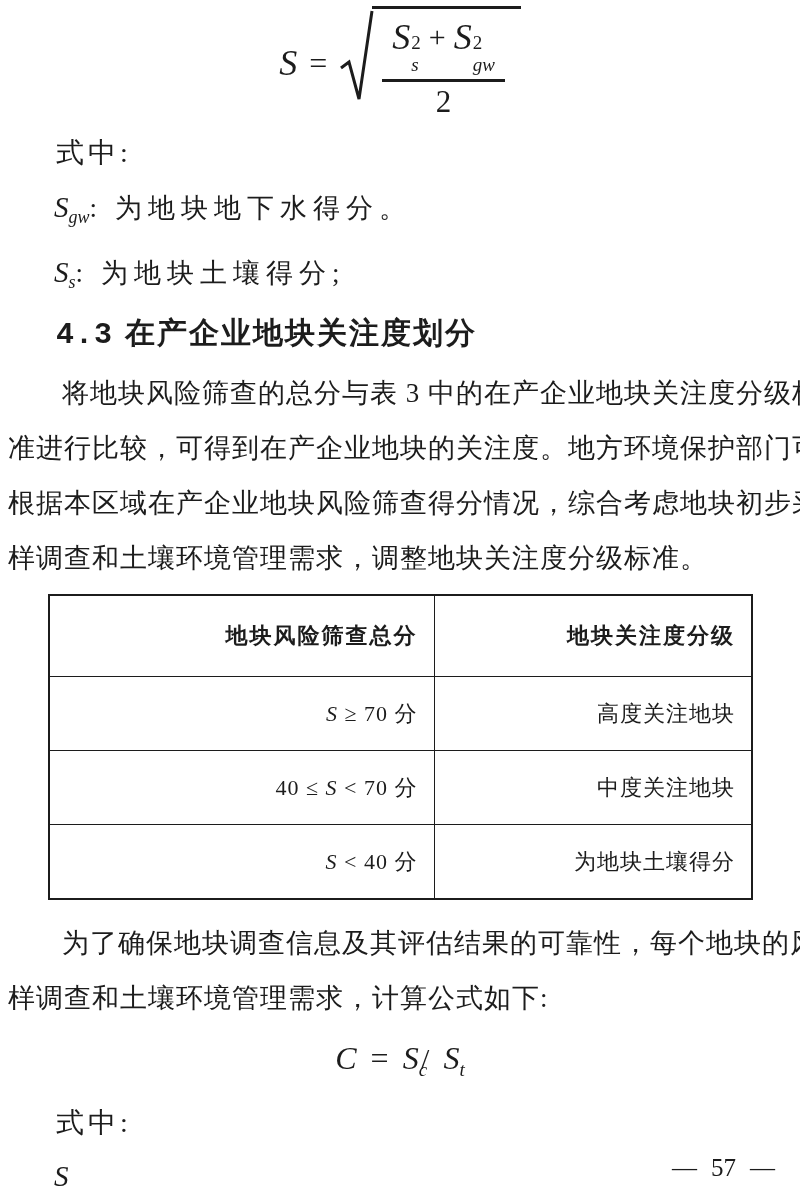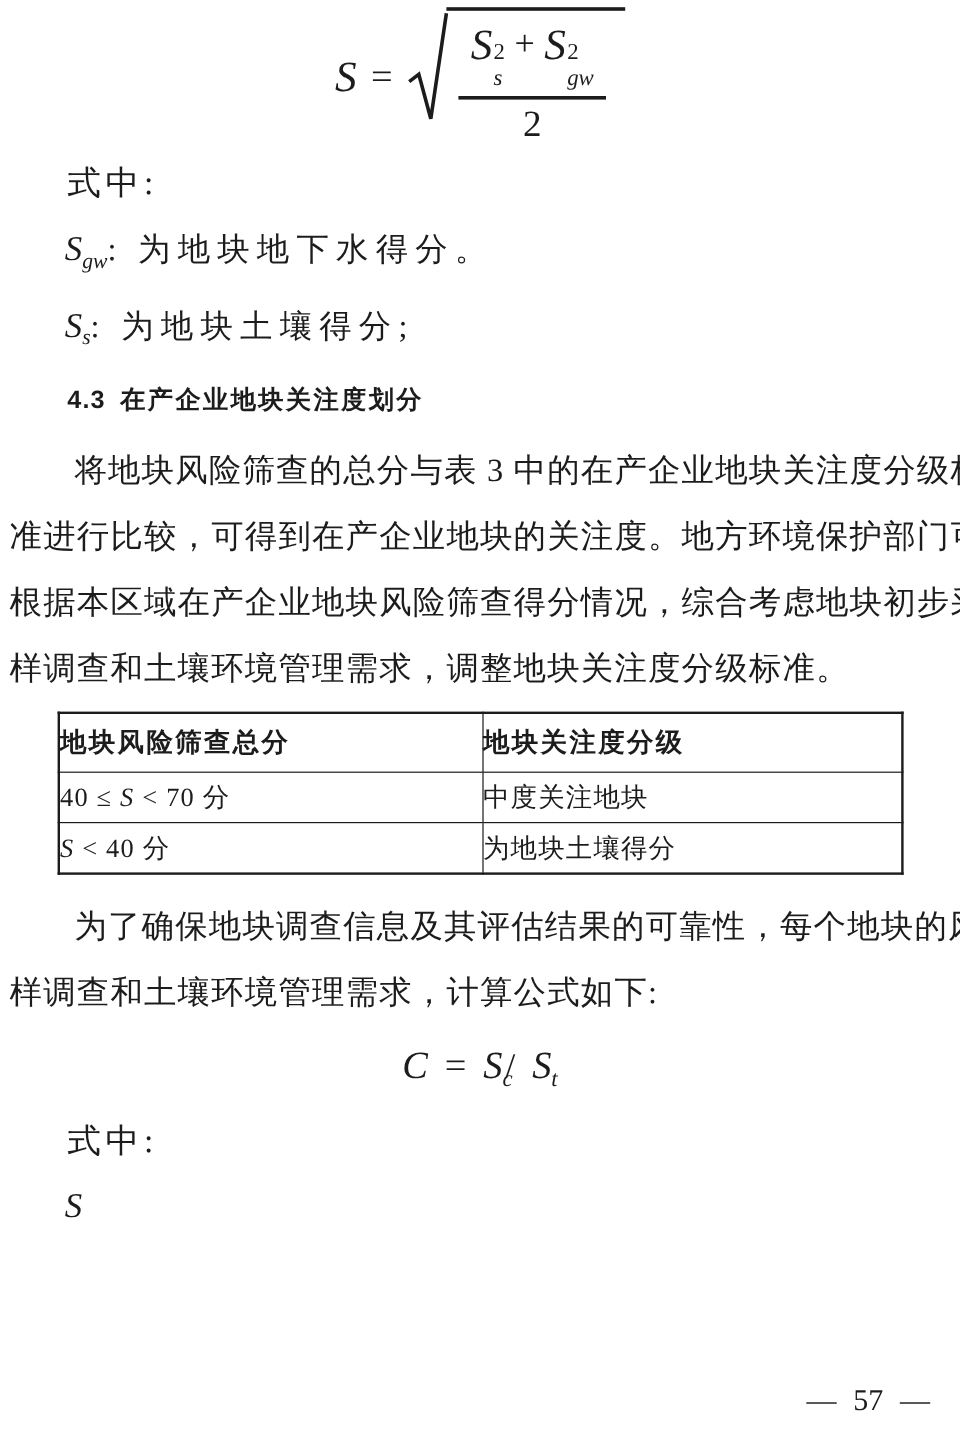--- a/index.html
+++ b/index.html
@@ -33,41 +33,41 @@
   .def-sub { font-style:italic; font-size:18px; vertical-align:-6px; letter-spacing:0; }
   .def-sep { margin-right:18px; }
   .def-dash { margin:0 12px 0 4px; }
   .def-text { letter-spacing:6px; }
   .defs2 .def-line { line-height:52px; }
   .defs2 .def-text { letter-spacing:3px; }
 
   
   .heading {
     padding-left:48px; margin-top:6px;
-    font-family:Liberation Sans, sans-serif;
-    font-weight:bold; font-size:21px; letter-spacing:2px; line-height:38px;
+    font-family:Liberation Mono, monospace;
+    font-weight:bold; font-size:30px; letter-spacing:2px; line-height:38px;
   }
   .heading .h-num { letter-spacing:1px; margin-right:12px; }
 
   
   .para { margin-top:12px; }
   .p-line { font-size:27px; line-height:55px; letter-spacing:1px; white-space:nowrap; }
   .p-line.indent { text-indent:54px; }
 
   
   .tbl-title {
     text-align:center; margin-top:10px;
     font-family:"Liberation Sans","DejaVu Sans",sans-serif;
     font-weight:bold; font-size:23px; letter-spacing:2px; line-height:30px;
   }
   table.grade {
     border-collapse:collapse; margin:8px 0 0 40px; width:705px;
     border:2.5px solid #1c1c1c; table-layout:fixed;
   }
-  table.grade td, table.grade th { border:1.2px solid #1c1c1c; text-align:left; padding:0; }
+  table.grade td, table.grade th { border:1.2px solid #1c1c1c; text-align:right; padding:16px; }
   table.grade th {
     height:48px; font-family:"Liberation Sans","DejaVu Sans",sans-serif;
     font-weight:bold; font-size:22px; letter-spacing:2px;
   }
   table.grade td { height:41px; font-size:22px; letter-spacing:1px; }
   .cell-var { font-style:italic; font-family:"Liberation Serif","DejaVu Serif",serif; }
 
   
   .formula2 { display:flex; justify-content:center; align-items:baseline; gap:14px; margin-top:14px; font-size:32px; height:48px; }
   .formula2 .f-var { font-size:32px; }
@@ -133,20 +133,24 @@
     <div class="p-line">样调查和土壤环境管理需求，调整地块关注度分级标准。</div>
   </div>
 
   <table class="grade">
     <tbody>
         <tr>
       <th style="width:50%">地块风险筛查总分</th>
       <th>地块关注度分级</th>
     </tr>
     <tr>
+      <td><span></span><span class="cell-var">S</span><span> ≥ 70 分</span></td>
+      <td>高度关注地块</td>
+    </tr>
+    <tr>
       <td><span>40 ≤ </span><span class="cell-var">S</span><span> &lt; 70 分</span></td>
       <td>中度关注地块</td>
     </tr>
     <tr>
       <td><span></span><span class="cell-var">S</span><span> &lt; 40 分</span></td>
       <td>为地块土壤得分</td>
     </tr>
   </tbody>
     </table>
 

